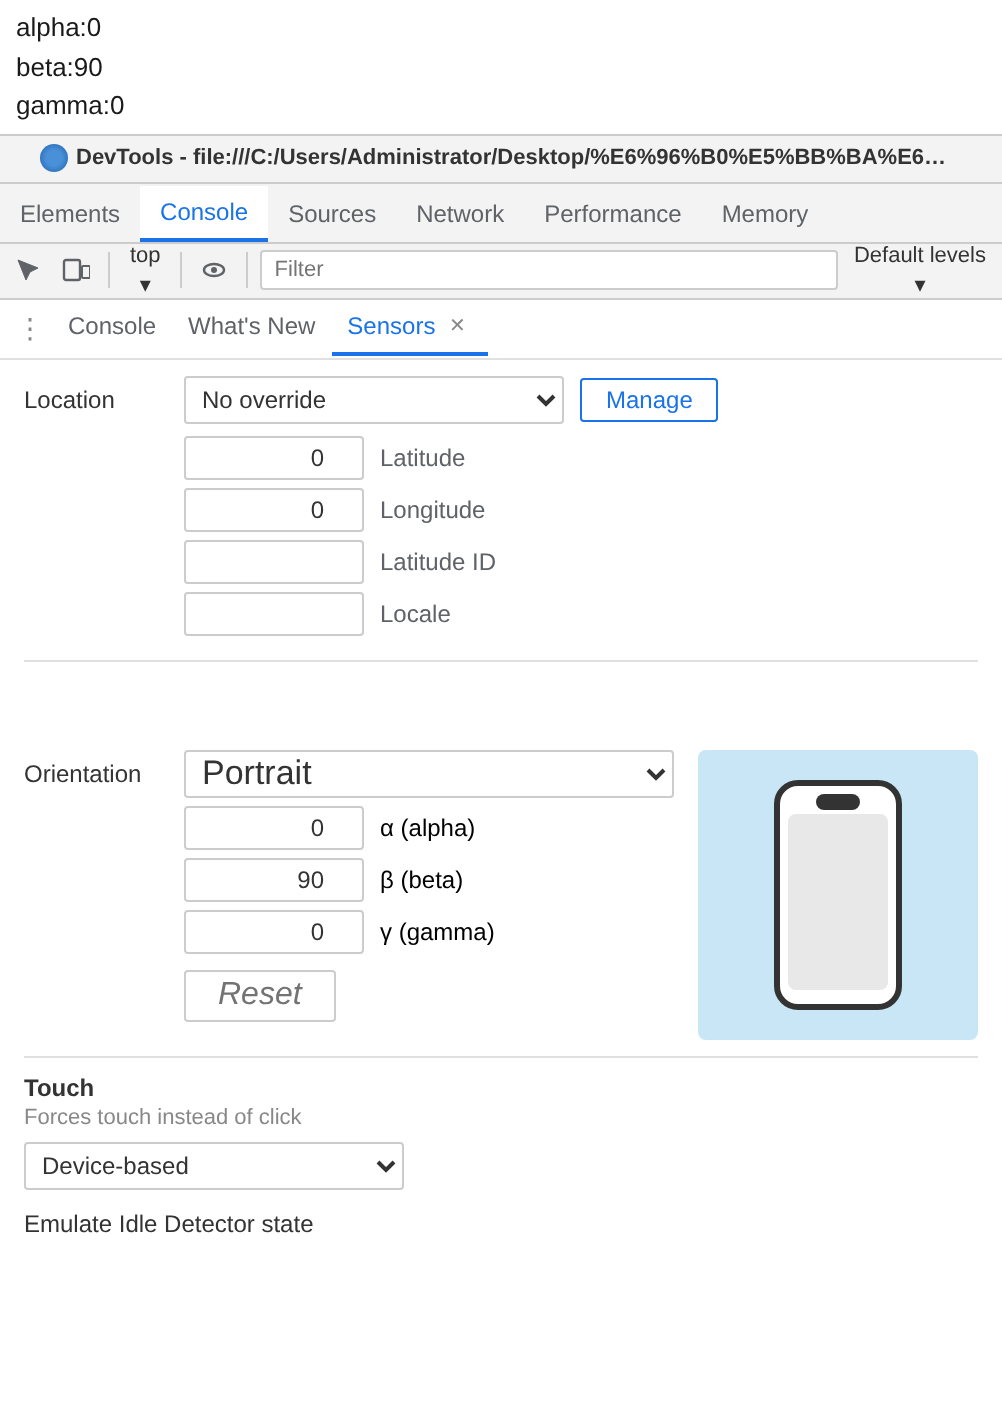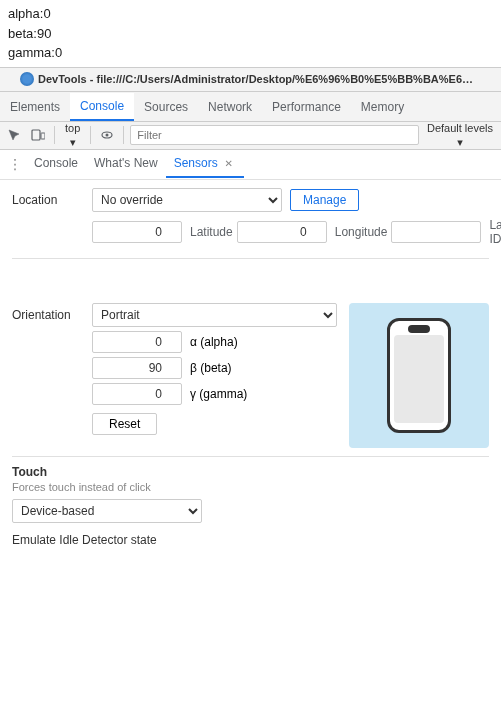--- a/index.html
+++ b/index.html
@@ -202,21 +202,21 @@
       border-radius: 2px;
       font-size: 12px;
       cursor: pointer;
       white-space: nowrap;
     }
 
     
     .coord-fields {
       margin-left: 80px;
       display: flex;
-      flex-direction: row;
+      flex-direction: column;
       gap: 4px;
       margin-bottom: 6px;
     }
     .coord-row {
       display: flex;
       align-items: center;
       gap: 8px;
     }
     .coord-input {
       width: 90px;
@@ -261,21 +261,21 @@
       width: 72px;
       font-size: 12px;
       color: #333;
       flex-shrink: 0;
     }
     .orient-select {
       flex: 1;
       height: 24px;
       border: 1px solid #ccc;
       border-radius: 2px;
-      font-size: 12px;
+      font-size: 17px;
       color: #333;
       background: #fff;
       padding: 0 4px;
     }
     .orient-input {
       width: 90px;
       height: 22px;
       border: 1px solid #ccc;
       border-radius: 2px;
       font-size: 12px;
@@ -286,26 +286,27 @@
     }
     .orient-axis-label {
       font-size: 12px;
       color: #000000;
       width: 60px;
     }
     .reset-btn {
       padding: 3px 16px;
       background: #fff;
       border: 1px solid #ccc;
-      color: #000000;
-      border-radius: 2px;
-      font-size: 12px;
+      color: #737373;
+      border-radius: 2px;
+      font-size: 16px;
       cursor: pointer;
       margin-top: 4px;
       margin-left: 80px;
+      font-style: italic;
     }
 
     
     .phone-viz {
       width: 140px;
       height: 145px;
       background: #c8e6f5;
       border-radius: 4px;
       display: flex;
       align-items: center;

